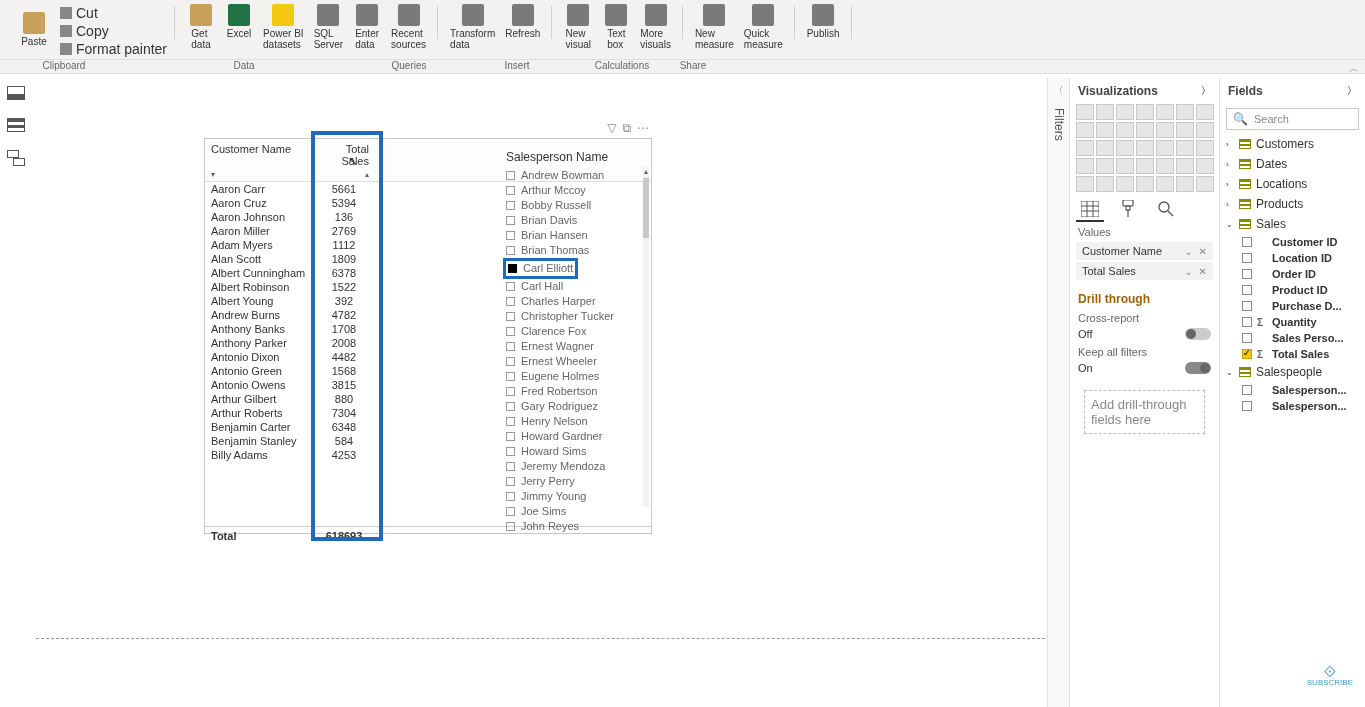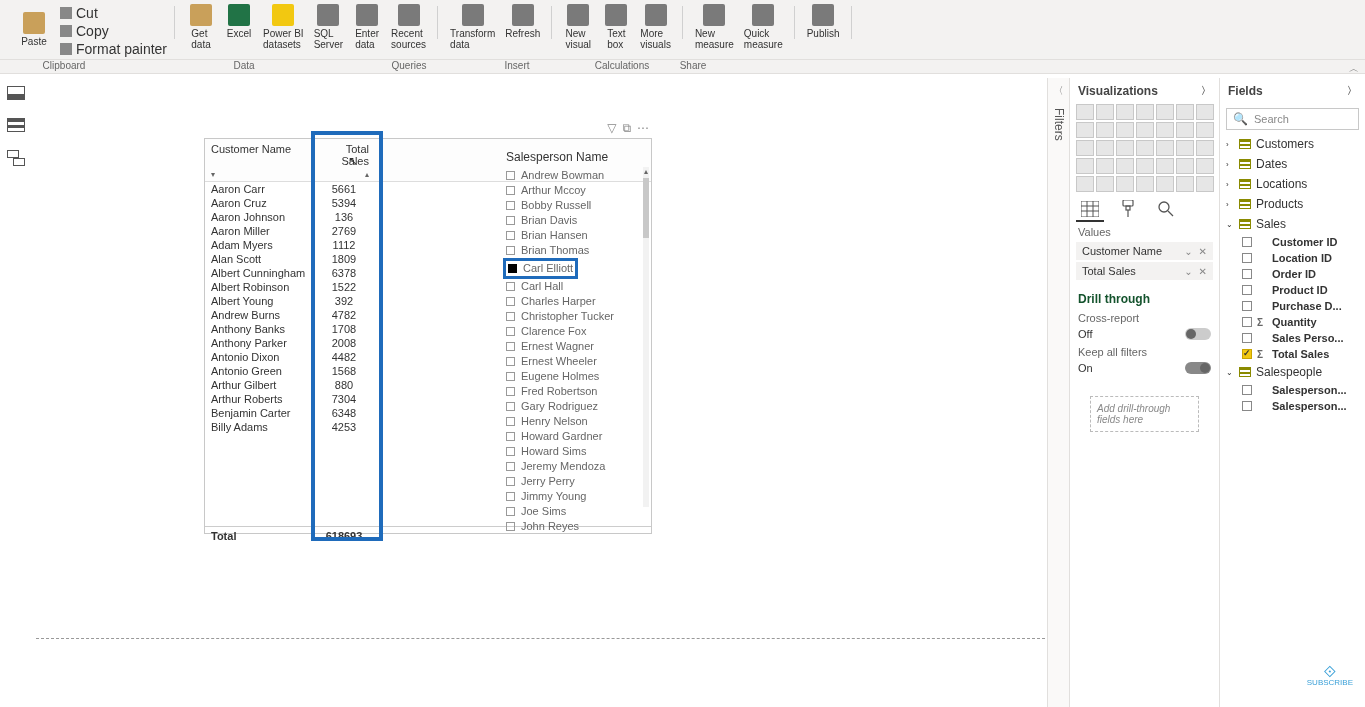--- a/index.html
+++ b/index.html
@@ -78,28 +78,28 @@
 .viz-gallery .vg { width: 18px; height: 16px; background: #e6e6e6; border: 1px solid #c8c8c8; cursor: pointer; }
 .viz-tabs { display: flex; gap: 18px; padding: 8px 10px 4px; }
 .viz-tabs .vt { width: 20px; height: 18px; display: flex; align-items: center; justify-content: center; cursor: pointer; position: relative; }
 .viz-tabs .vt.active::after { content: ""; position: absolute; left: -4px; right: -4px; bottom: -4px; height: 2px; background: #333; }
 .viz-tabs svg { display: block; }
 
 .section-label { padding: 4px 8px 2px; color: #666; font-size: 11px; }
 .well { margin: 2px 6px; background: #f3f2f1; display: flex; align-items: center; justify-content: space-between; padding: 3px 6px; font-size: 11px; cursor: pointer; }
 .well .wc { display: flex; gap: 6px; color: #888; font-size: 10px; }
 
-.drill-title { padding: 10px 8px 4px; font-weight: 600; color: #14532d; }
+.drill-title { padding: 10px 8px 4px; font-weight: 600; color: #a16207; }
 .toggle-row { display: flex; align-items: center; justify-content: space-between; padding: 2px 8px; font-size: 11px; }
 .toggle { width: 26px; height: 12px; border-radius: 6px; background: #ccc; position: relative; }
 .toggle .knob { width: 10px; height: 10px; border-radius: 50%; background: #666; position: absolute; top: 1px; }
 .toggle.off .knob { left: 1px; }
 .toggle.on { background: #888; }
 .toggle.on .knob { right: 1px; }
-.drop-hint { margin: 20px; border: 1px dashed #bbb; padding: 6px; font-size: 10px; color: #888; text-align: left; font-style: italic; }
+.drop-hint { margin: 14px; border: 1px dashed #bbb; padding: 6px; font-size: 13px; color: #888; text-align: left; }
 
 
 .search-box { margin: 4px 6px; display: flex; align-items: center; gap: 6px; border: 1px solid #c8c8c8; padding: 3px 6px; color: #888; font-size: 11px; background: #fff; }
 .search-icon { font-size: 12px; }
 .field-table { padding: 3px 6px; display: flex; align-items: center; gap: 5px; cursor: pointer; font-size: 12px; }
 .field-table .caret { font-size: 8px; width: 8px; }
 .field-table .ticon { width: 12px; height: 10px; border: 1px solid #8a8a00; background: repeating-linear-gradient(#8a8a00, #8a8a00 2px, transparent 2px, transparent 4px); flex-shrink: 0; }
 .field-item { padding: 2px 6px 2px 22px; display: flex; align-items: center; gap: 5px; font-size: 11px; cursor: pointer; font-weight: bold; }
 .field-item .fcb { width: 10px; height: 10px; border: 1px solid #888; flex-shrink: 0; }
 .field-item .fcb.checked { background: #f2c811; border-color: #c9a400; position: relative; }
@@ -324,32 +324,42 @@
               <td style="width:108px">Antonio Dixon</td>
               <td style="width:62px">4482</td>
               <td></td>
             </tr>
             <tr>
               <td style="width:108px">Antonio Green</td>
               <td style="width:62px">1568</td>
               <td></td>
             </tr>
             <tr>
+              <td style="width:108px">Antonio Owens</td>
+              <td style="width:62px">3815</td>
+              <td></td>
+            </tr>
+            <tr>
               <td style="width:108px">Arthur Gilbert</td>
               <td style="width:62px">880</td>
               <td></td>
             </tr>
             <tr>
               <td style="width:108px">Arthur Roberts</td>
               <td style="width:62px">7304</td>
               <td></td>
             </tr>
             <tr>
               <td style="width:108px">Benjamin Carter</td>
               <td style="width:62px">6348</td>
+              <td></td>
+            </tr>
+            <tr>
+              <td style="width:108px">Benjamin Stanley</td>
+              <td style="width:62px">584</td>
               <td></td>
             </tr>
             <tr>
               <td style="width:108px">Billy Adams</td>
               <td style="width:62px">4253</td>
               <td></td>
             </tr>
           </tbody>
         </table>
     </div>

